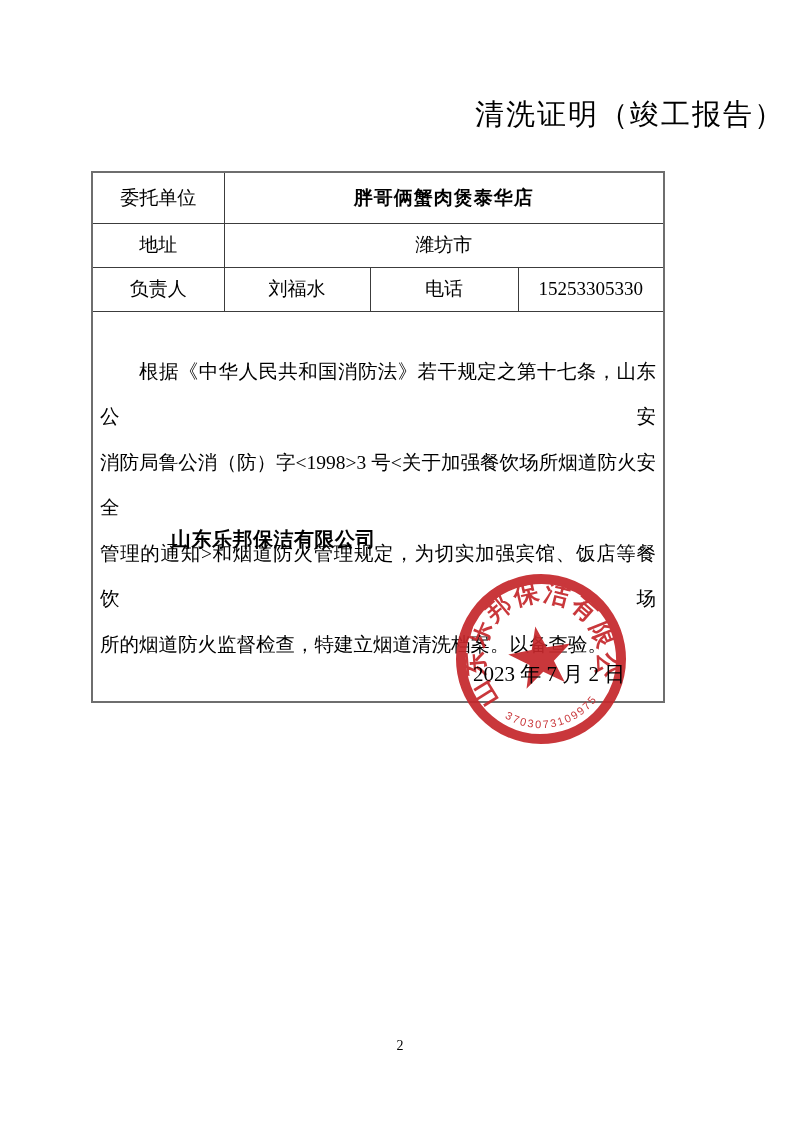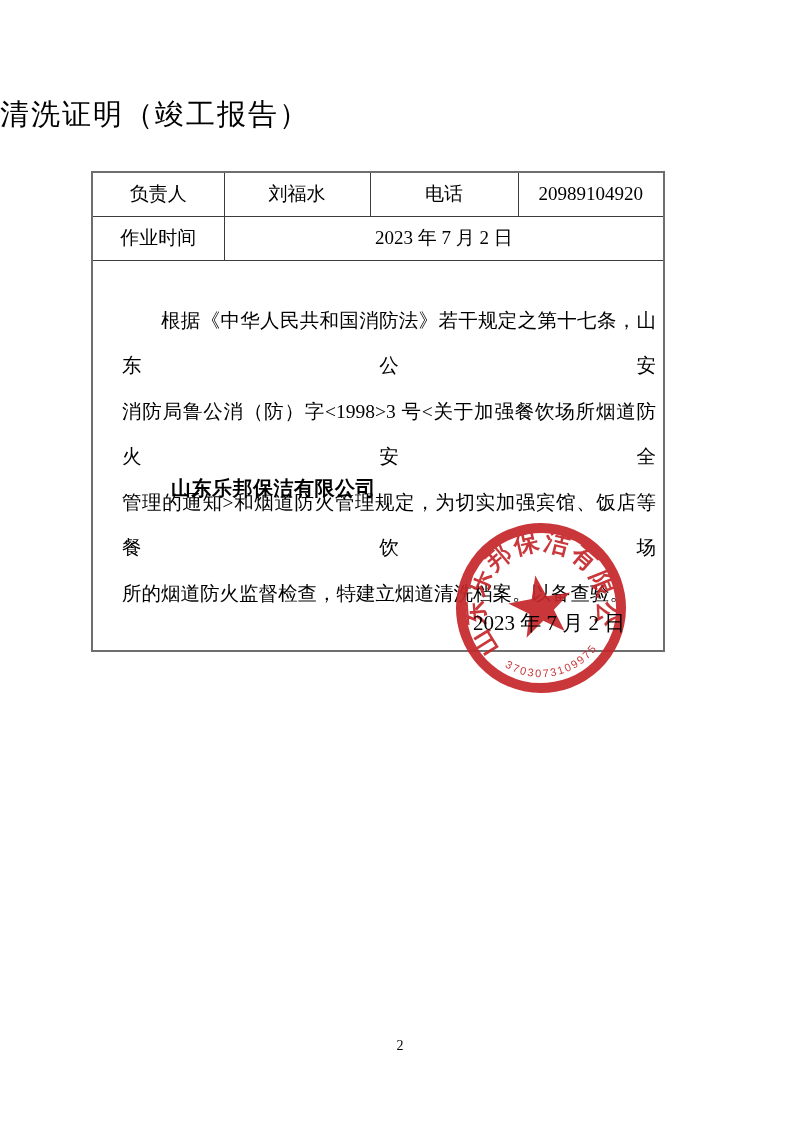--- a/index.html
+++ b/index.html
@@ -7,24 +7,25 @@
     width: 800px; height: 1131px;
     background: #ffffff;
     position: relative;
     font-family: "Liberation Serif", "DejaVu Serif", serif;
     color: #000;
     overflow: hidden;
   }
   .doc-title {
     position: absolute;
     top: 92px; left: 0; width: 772px;
-    text-align: left;
+    text-align: right;
     font-size: 29px;
     letter-spacing: 2px;
     line-height: 44px;
+    padding-left: 13px;
   }
   table.cert {
     position: absolute;
     left: 91px; top: 171px;
     width: 572px;
     border-collapse: collapse;
     table-layout: fixed;
     border: 2px solid #6e6e6e;
   }
   table.cert td {
@@ -35,21 +36,21 @@
     font-size: 19px;
     overflow: visible;
   }
   td.v { font-size: 20px; }
   td.v-big { font-size: 30px; font-weight: bold; letter-spacing: 1px; }
   td.note-cell {
     vertical-align: top;
     text-align: left;
     position: relative;
   }
-  .note { padding: 3px 7px 0 7px; font-size: 19.5px; margin-left: 22px; }
+  .note { padding: 3px 7px 0 7px; font-size: 19.5px; }
   .note .ln {
     line-height: 45.5px;
     text-align: justify;
   }
   .note .just { text-align-last: justify; }
   .note .indent { text-indent: 2em; }
   .sig {
     position: absolute;
     left: 78px; top: 214px;
     font-size: 20px;
@@ -83,29 +84,33 @@
 <div class="doc-title">清洗证明（竣工报告）</div>
 
 <table class="cert">
   <colgroup>
     <col style="width:132px">
       <col style="width:146px">
       <col style="width:148px">
       <col style="width:146px">
   </colgroup>
   <tbody>
+    <tr style="height:51px">
+      <td>委托单位</td>
+      <td class="v-big" colspan="3">胖哥俩蟹肉煲泰华店</td>
+    </tr>
+    <tr style="height:44px">
+      <td>地址</td>
+      <td class="v" colspan="3">潍坊市</td>
+    </tr>
     <tr style="height:44px">
       <td>负责人</td>
       <td class="v">刘福水</td>
       <td>电话</td>
-      <td class="v">20989104920</td>
-    </tr>
-    <tr style="height:44px">
-      <td>作业时间</td>
-      <td class="v" colspan="3">2023 年 7 月 2 日</td>
+      <td class="v">15253305330</td>
     </tr>
     <tr style="height:391px">
       <td class="note-cell" colspan="4">
         <div class="note">
           <div class="ln just indent">根据《中华人民共和国消防法》若干规定之第十七条，山东公安</div>
           <div class="ln just">消防局鲁公消（防）字&lt;1998&gt;3 号&lt;关于加强餐饮场所烟道防火安全</div>
           <div class="ln just">管理的通知&gt;和烟道防火管理规定，为切实加强宾馆、饭店等餐饮场</div>
           <div class="ln">所的烟道防火监督检查，特建立烟道清洗档案。以备查验。</div>
         </div>
 

